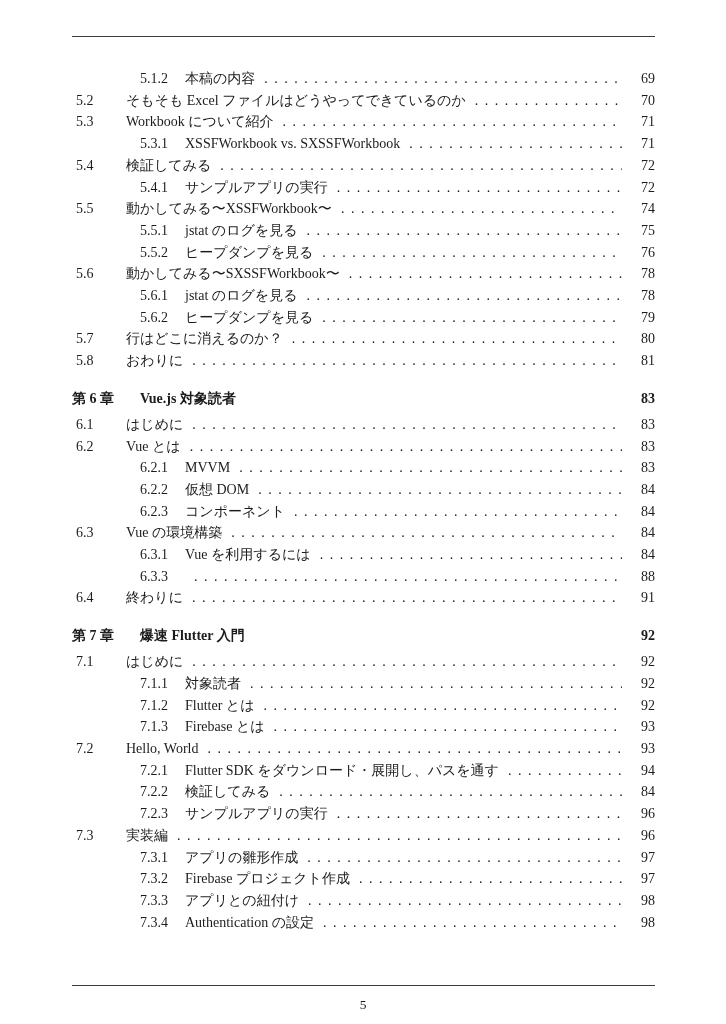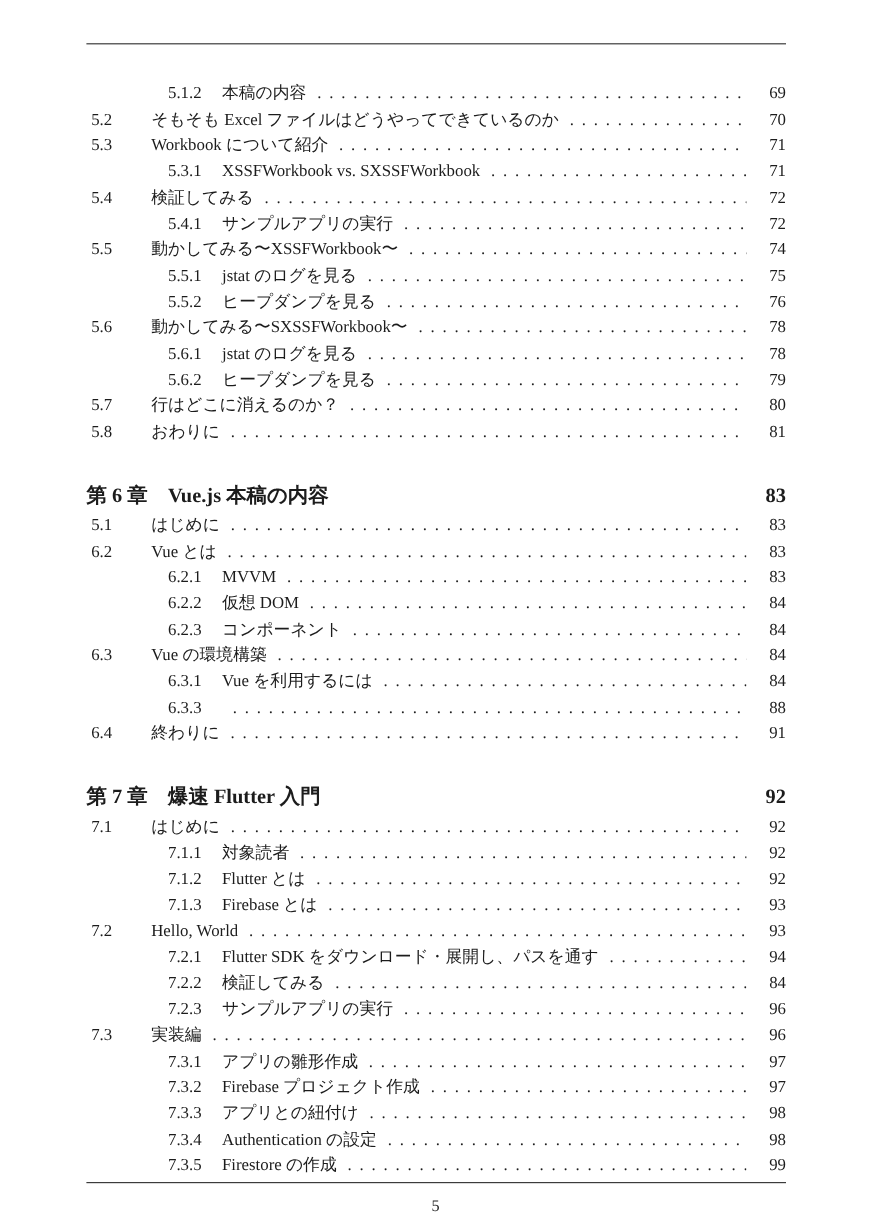--- a/index.html
+++ b/index.html
@@ -49,23 +49,23 @@
     letter-spacing: 1.5px;
     color: #1c1c1c;
   }
   .row .pg { flex: none; min-width: 26px; text-align: right; }
 
   .row.section .num    { margin-left: 4px; width: 50px; }
   .row.subsection .num { margin-left: 68px; width: 45px; }
 
   .row.chapter {
     font-weight: bold;
-    font-size: 17px;
+    font-size: 14px;
     line-height: 22px;
-    margin-top: 30px;
+    margin-top: 16px;
     margin-bottom: 4px;
   }
   .row.chapter .num { margin-left: 0; width: 68px; }
   .row.chapter .leader::after { content: none; }
 
   .pagefoot {
     position: absolute;
     top: 997px;
     left: 0;
     right: 0;
@@ -159,26 +159,26 @@
     <span class="pg">80</span>
   </div>
       <div class="row section">
     <span class="num">5.8</span>
     <span class="title">おわりに</span>
     <span class="leader"></span>
     <span class="pg">81</span>
   </div>
       <div class="row chapter">
     <span class="num">第 6 章</span>
-    <span class="title">Vue.js 本稿の内容</span>
+    <span class="title">Vue.js 対象読者</span>
     <span class="leader"></span>
     <span class="pg">83</span>
   </div>
       <div class="row section">
-    <span class="num">5.1</span>
+    <span class="num">6.1</span>
     <span class="title">はじめに</span>
     <span class="leader"></span>
     <span class="pg">83</span>
   </div>
       <div class="row section">
     <span class="num">6.2</span>
     <span class="title">Vue とは</span>
     <span class="leader"></span>
     <span class="pg">83</span>
   </div>
@@ -300,23 +300,17 @@
     <span class="title">アプリとの紐付け</span>
     <span class="leader"></span>
     <span class="pg">98</span>
   </div>
       <div class="row subsection">
     <span class="num">7.3.4</span>
     <span class="title">Authentication の設定</span>
     <span class="leader"></span>
     <span class="pg">98</span>
   </div>
-      <div class="row subsection">
-    <span class="num">7.3.5</span>
-    <span class="title">Firestore の作成</span>
-    <span class="leader"></span>
-    <span class="pg">99</span>
-  </div>
     </div>
 
   <div class="rule bottom"></div>
   <div class="pagefoot">5</div>
 </div>
 
 </body></html>

